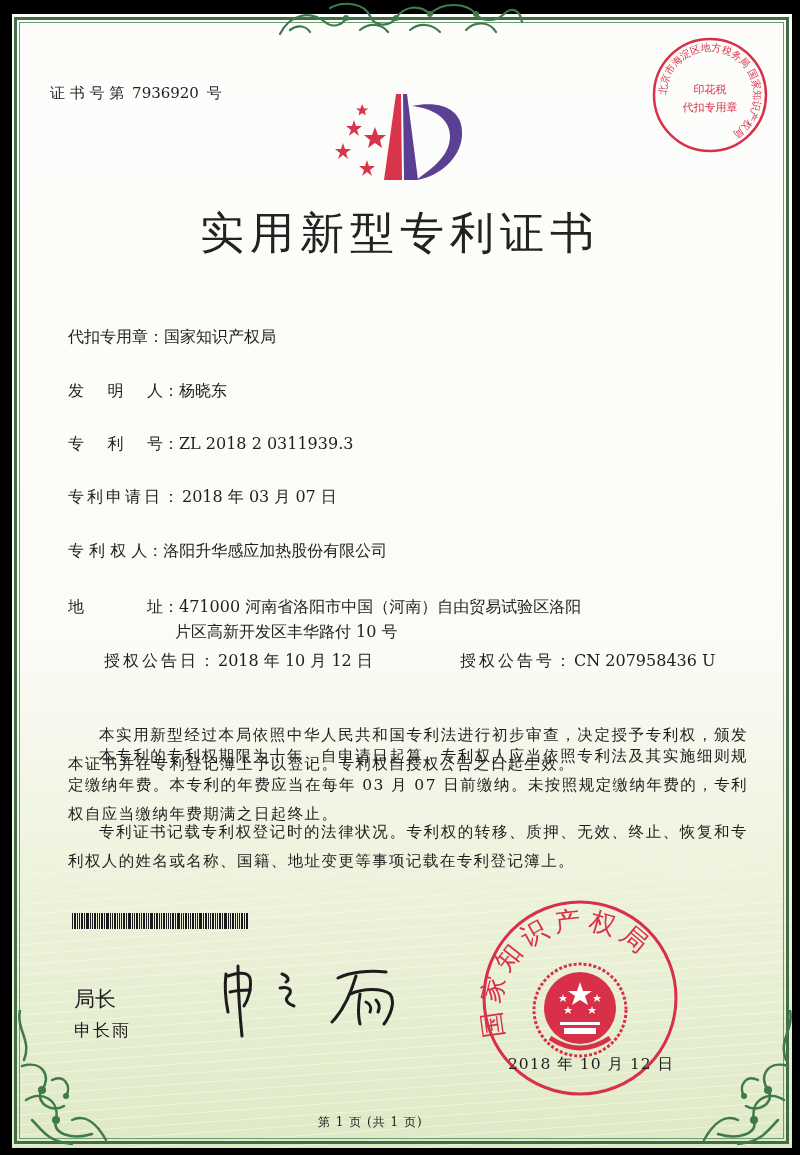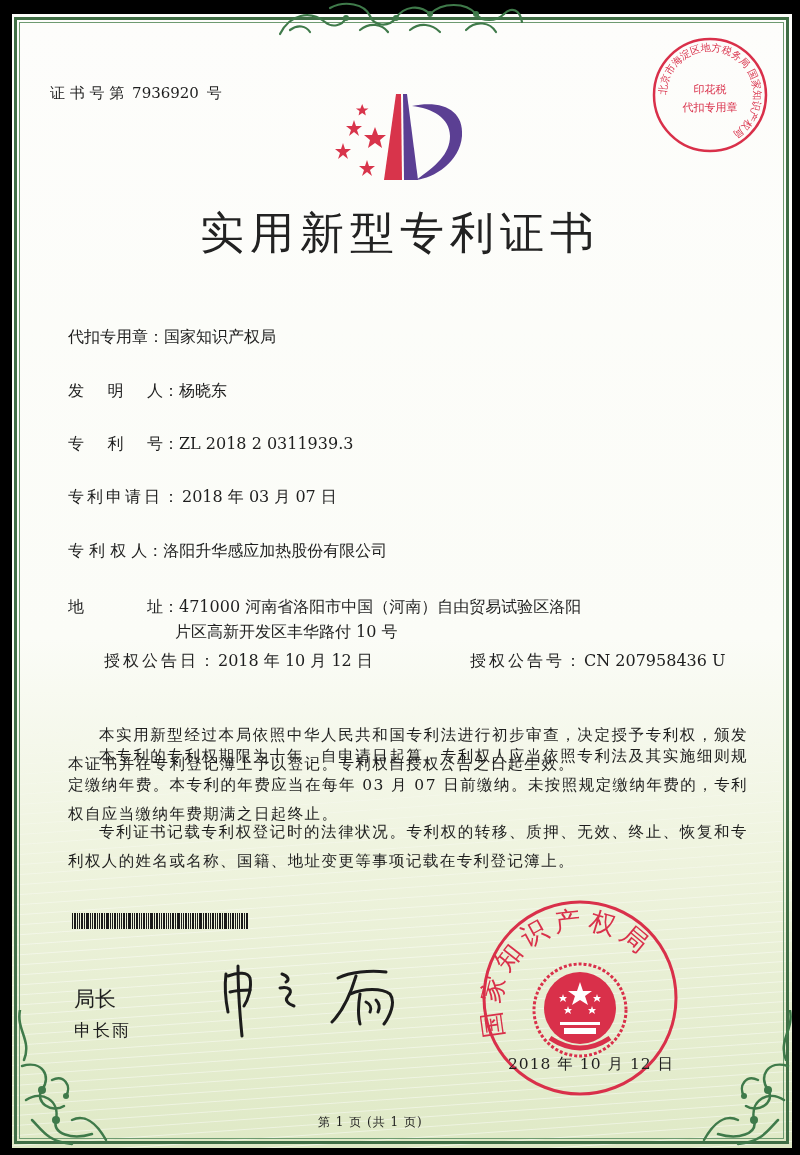--- a/index.html
+++ b/index.html
@@ -204,21 +204,21 @@
     </span><span>：</span><span class="val">471000 河南省洛阳市中国（河南）自由贸易试验区洛阳</span>
 </div>
 <div class="field" style="top:621px;left:175px;">
   <span class="val">片区高新开发区丰华路付 10 号</span>
 </div>
 
 <div class="field" style="top:650px;">
   <span class="lbl" style="letter-spacing:3px;margin-left:36px;">授权公告日：</span><span class="val">2018 年 10 月 12 日</span>
 </div>
 <div class="field" style="top:650px;left:460px;">
-  <span class="lbl" style="letter-spacing:3px;margin-left:10px;">授权公告号：</span><span class="val">CN 207958436 U</span>
+  <span class="lbl" style="letter-spacing:3px;">授权公告号：</span><span class="val">CN 207958436 U</span>
 </div>
 
 <div class="para" style="top:720px;font-family:Liberation Serif, serif;">本实用新型经过本局依照中华人民共和国专利法进行初步审查，决定授予专利权，颁发本证书并在专利登记簿上予以登记。专利权自授权公告之日起生效。</div>
 <div class="para" style="top:742px;">本专利的专利权期限为十年，自申请日起算。专利权人应当依照专利法及其实施细则规定缴纳年费。本专利的年费应当在每年 03 月 07 日前缴纳。未按照规定缴纳年费的，专利权自应当缴纳年费期满之日起终止。</div>
 <div class="para" style="top:818px;">专利证书记载专利权登记时的法律状况。专利权的转移、质押、无效、终止、恢复和专利权人的姓名或名称、国籍、地址变更等事项记载在专利登记簿上。</div>
 
 <div class="barcode">
   <i style="width:1px"></i>
     <i style="width:2px"></i>
     <i style="width:1px"></i>

